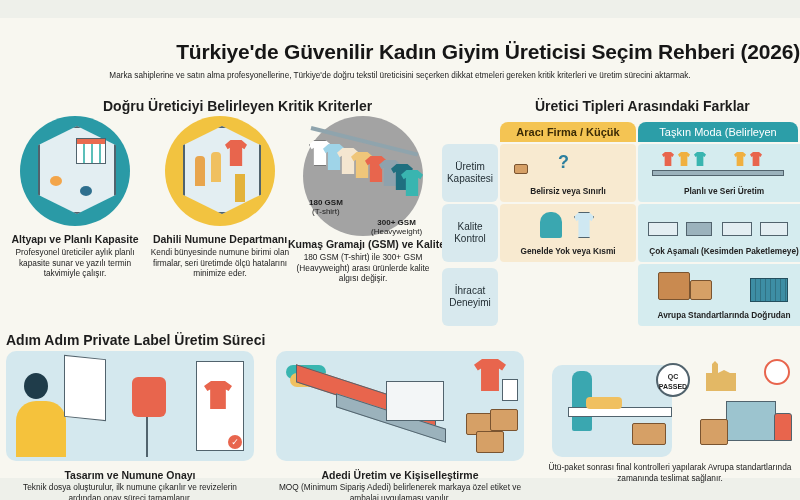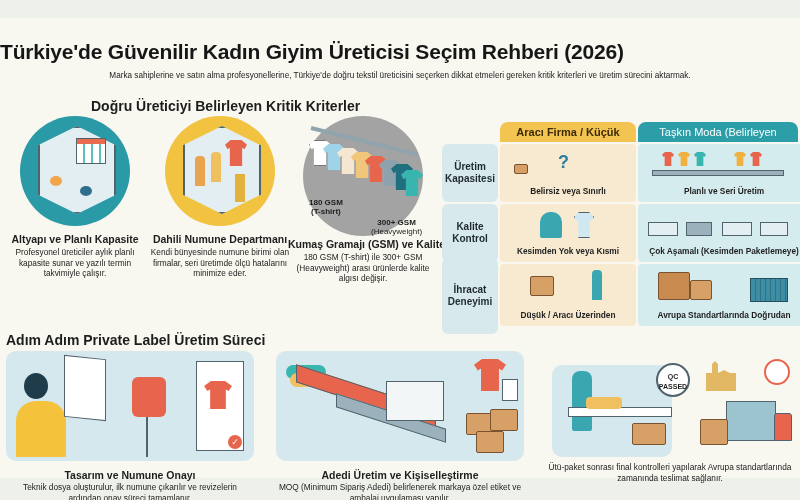--- a/index.html
+++ b/index.html
@@ -1,47 +1,47 @@
 <!DOCTYPE html>
 <html><head>
 <meta charset="utf-8">
 <style>
   *{box-sizing:border-box;margin:0;padding:0}
   html,body{width:800px;height:500px;overflow:hidden}
   body{background:#eef0ea;font-family:"Liberation Sans",sans-serif;color:#1d1d1d;position:relative}
   .page{position:absolute;left:0;top:18px;width:800px;height:460px;background:#f8f7f0}
-  .title{position:absolute;left:0;top:22px;width:800px;text-align:left;font-weight:bold;font-size:21px;letter-spacing:-0.2px;color:#161616}
+  .title{position:absolute;left:0;top:22px;width:800px;text-align:right;font-weight:bold;font-size:21px;letter-spacing:-0.2px;color:#161616}
   .subtitle{position:absolute;left:0;top:51px;width:800px;text-align:center;font-size:9.5px;color:#222;transform:scaleX(0.86);transform-origin:center}
   .sec-h{position:absolute;font-weight:bold;font-size:14px;color:#1d1d1d}
   .crit{position:absolute;width:150px;text-align:center}
   .crit .ill{width:110px;height:110px;margin:0 auto;border-radius:50%;position:relative}
   .crit .nm{font-weight:bold;font-size:10.5px;margin-top:7px;white-space:nowrap}
   .crit .ds{font-size:8.3px;line-height:10.5px;color:#222;margin-top:2px}
   .iso{position:absolute;left:18px;top:10px;width:78px;height:88px;background:#e3eef2;border:2px solid #51636d;clip-path:polygon(50% 0,100% 22%,100% 78%,50% 100%,0 78%,0 22%)}
   .tbl{position:absolute;left:442px;top:104px;width:356px;height:204px}
   .colhd{position:absolute;top:0;height:20px;border-radius:8px 8px 0 0;font-size:11px;font-weight:bold;text-align:center;line-height:20px}
-  .rowlab{position:absolute;left:0;width:56px;background:#d8e9ee;border-radius:6px;font-size:10px;font-weight:bold;text-align:center;display:flex;align-items:center;justify-content:center;line-height:12px;color:#1e2a30}
+  .rowlab{position:absolute;left:0;width:56px;background:#d8e9ee;border-radius:6px;font-size:10px;font-weight:normal;text-align:center;display:flex;align-items:center;justify-content:center;line-height:12px;color:#1e2a30}
   .cellA{position:absolute;left:58px;width:136px;background:#f8ead0;border-radius:4px;text-align:center}
   .cellB{position:absolute;left:196px;width:172px;background:#d5ecef;border-radius:4px;text-align:center}
   .cap{position:absolute;bottom:6px;left:0;width:100%;font-size:8.3px;font-weight:bold;color:#222}
   .step{position:absolute;top:333px;text-align:center}
   .step .box{height:110px;background:#d4e8ee;border-radius:10px;position:relative;overflow:hidden}
   .step .nm{font-weight:bold;font-size:10.5px;margin-top:8px}
   .step .ds{font-size:8.3px;line-height:10.5px;color:#222;margin-top:1px}
   .shirt{position:absolute;width:22px;height:26px;clip-path:polygon(25% 0,75% 0,100% 18%,88% 36%,78% 30%,78% 100%,22% 100%,22% 30%,12% 36%,0 18%)}
   .box3d{position:absolute;background:#d6a066;border:1.5px solid #7a5430;border-radius:2px}
 </style>
 </head>
 <body>
 
 <div class="page">
   <div class="title">Türkiye'de Güvenilir Kadın Giyim Üreticisi Seçim Rehberi (2026)</div>
   <div class="subtitle">Marka sahiplerine ve satın alma profesyonellerine, Türkiye'de doğru tekstil üreticisini seçerken dikkat etmeleri gereken kritik kriterleri ve üretim sürecini aktarmak.</div>
 
-  <div class="sec-h" style="left:91px;top:80px">Doğru Üreticiyi Belirleyen Kritik Kriterler</div>
+  <div class="sec-h" style="left:103px;top:80px">Doğru Üreticiyi Belirleyen Kritik Kriterler</div>
 
   <div class="crit" style="left:0;top:98px;width:150px">
     <div class="ill" style="background:#2a9aa6">
       <div class="iso"></div>
       <div style="position:absolute;left:56px;top:22px;width:30px;height:26px;background:#fff;border:1px solid #51636d;background-image:linear-gradient(#e96a4f 0 5px,transparent 5px),repeating-linear-gradient(90deg,transparent 0 6px,#5cbfb9 6px 8px)"></div>
       <div style="position:absolute;left:30px;top:60px;width:12px;height:10px;background:#f3a54a;border-radius:50%"></div>
       <div style="position:absolute;left:60px;top:70px;width:12px;height:10px;background:#2e6f8e;border-radius:50%"></div>
     </div>
     <div class="nm">Altyapı ve Planlı Kapasite</div>
     <div class="ds">Profesyonel üreticiler aylık planlı kapasite sunar ve yazılı termin takvimiyle çalışır.</div>
@@ -65,31 +65,32 @@
       <div class="shirt" style="left:6px;top:24px;background:#fff;border:1px solid #777"></div>
       <div class="shirt" style="left:20px;top:28px;background:#9fd4e8"></div>
       <div class="shirt" style="left:34px;top:32px;background:#f4e6d0"></div>
       <div class="shirt" style="left:48px;top:36px;background:#efc67a"></div>
       <div class="shirt" style="left:62px;top:40px;background:#e8654d"></div>
       <div class="shirt" style="left:76px;top:44px;background:#8ea2ad"></div>
       <div class="shirt" style="left:88px;top:48px;background:#1f6f7f"></div>
       <div class="shirt" style="left:98px;top:54px;background:#39b5b0"></div>
       <div style="position:absolute;left:6px;top:82px;font-size:8px;font-weight:bold;text-align:center;line-height:9px">
         <div>180 GSM</div>
-        <div style="font-weight:bold">(T-shirt)</div>
+        <div style="font-weight:normal">(T-shirt)</div>
       </div>
       <div style="position:absolute;left:68px;top:102px;font-size:8px;font-weight:bold;text-align:center;line-height:9px">
         <div>300+ GSM</div>
         <div style="font-weight:normal">(Heavyweight)</div>
       </div>
     </div>
     <div class="nm" style="margin-top:2px">Kumaş Gramajı (GSM) ve Kalite</div>
     <div class="ds">180 GSM (T-shirt) ile 300+ GSM (Heavyweight) arası ürünlerde kalite algısı değişir.</div>
   </div>
 
+  <div class="sec-h" style="left:535px;top:80px">Üretici Tipleri Arasındaki Farklar</div>
   <div class="tbl">
     <div class="colhd" style="left:58px;width:136px;background:#f4c453;color:#3b2a05">Aracı Firma / Küçük Atölye</div>
     <div class="colhd" style="left:196px;width:160px;background:#2c9ea8;color:#fff;font-weight:normal">Taşkın Moda (Belirleyen Fabrika)</div>
 
     <div class="rowlab" style="top:22px;height:58px">Üretim Kapasitesi</div>
     <div class="cellA" style="top:22px;height:58px">
       <span style="position:absolute;left:58px;top:8px;font-size:18px;font-weight:bold;color:#2c7f9e">?</span>
       <div class="box3d" style="left:14px;top:20px;width:14px;height:10px"></div>
       <div class="cap">Belirsiz veya Sınırlı</div>
     </div>
@@ -100,36 +101,31 @@
       <div class="shirt" style="left:56px;top:8px;width:12px;height:14px;background:#39b5b0"></div>
       <div class="shirt" style="left:96px;top:8px;width:12px;height:14px;background:#f0b040"></div>
       <div class="shirt" style="left:112px;top:8px;width:12px;height:14px;background:#e8654d"></div>
       <div class="cap">Planlı ve Seri Üretim</div>
     </div>
 
     <div class="rowlab" style="top:82px;height:58px">Kalite Kontrol</div>
     <div class="cellA" style="top:82px;height:58px">
       <div style="position:absolute;left:40px;top:8px;width:22px;height:26px;background:#3aa7b0;border-radius:10px 10px 2px 2px"></div>
       <div class="shirt" style="left:74px;top:8px;width:20px;height:26px;background:#cfe8f2;border:1px solid #51636d"></div>
-      <div class="cap">Kesimden Yok veya Kısmi</div>
+      <div class="cap">Genelde Yok veya Kısmi</div>
     </div>
     <div class="cellB" style="top:82px;height:58px">
       <div style="position:absolute;left:10px;top:18px;width:30px;height:14px;background:#e3eef2;border:1px solid #51636d"></div>
       <div style="position:absolute;left:48px;top:18px;width:26px;height:14px;background:#9bb2bc;border:1px solid #51636d"></div>
       <div style="position:absolute;left:84px;top:18px;width:30px;height:14px;background:#e3eef2;border:1px solid #51636d"></div>
       <div style="position:absolute;left:122px;top:18px;width:28px;height:14px;background:#e3eef2;border:1px solid #51636d"></div>
       <div class="cap">Çok Aşamalı (Kesimden Paketlemeye)</div>
     </div>
 
-    <div class="rowlab" style="top:136px;height:76px">İhracat Deneyimi</div>
-    <div class="cellA" style="top:142px;height:62px">
-      <div class="box3d" style="left:30px;top:12px;width:24px;height:20px"></div>
-      <div style="position:absolute;left:92px;top:6px;width:10px;height:30px;background:#3aa7b0;border-radius:4px 4px 0 0"></div>
-      <div class="cap">Düşük / Aracı Üzerinden</div>
-    </div>
+    <div class="rowlab" style="top:146px;height:58px">İhracat Deneyimi</div>
     <div class="cellB" style="top:142px;height:62px">
       <div class="box3d" style="left:20px;top:8px;width:32px;height:28px;background:#c98a50"></div>
       <div class="box3d" style="left:52px;top:16px;width:22px;height:20px;background:#d6a066"></div>
       <div style="position:absolute;left:112px;top:14px;width:38px;height:24px;background:#3d8ea4;border:1px solid #244f5e;background-image:repeating-linear-gradient(90deg,transparent 0 4px,rgba(0,0,0,.2) 4px 5px)"></div>
       <div class="cap">Avrupa Standartlarında Doğrudan</div>
     </div>
   </div>
 
   <div class="sec-h" style="left:6px;top:314px">Adım Adım Private Label Üretim Süreci</div>
 

